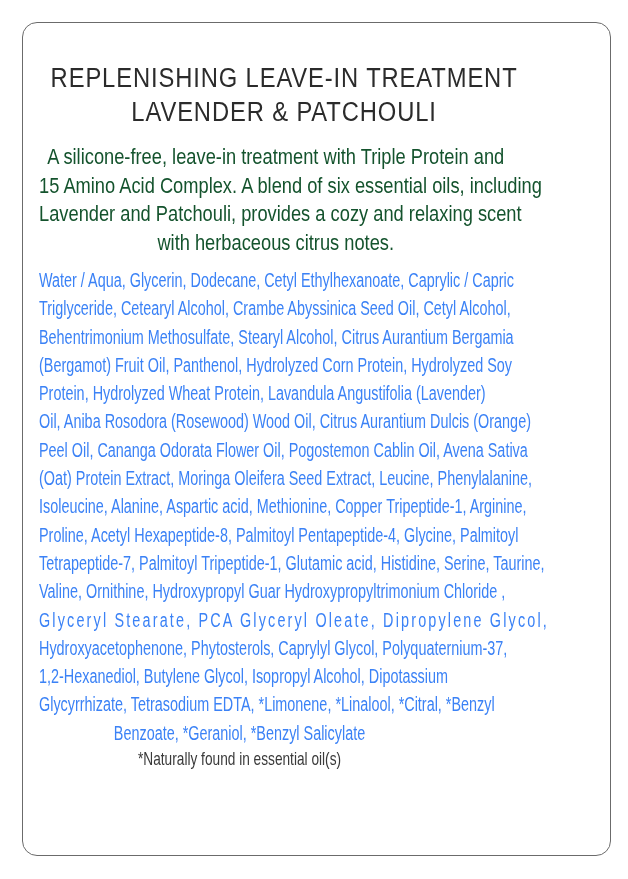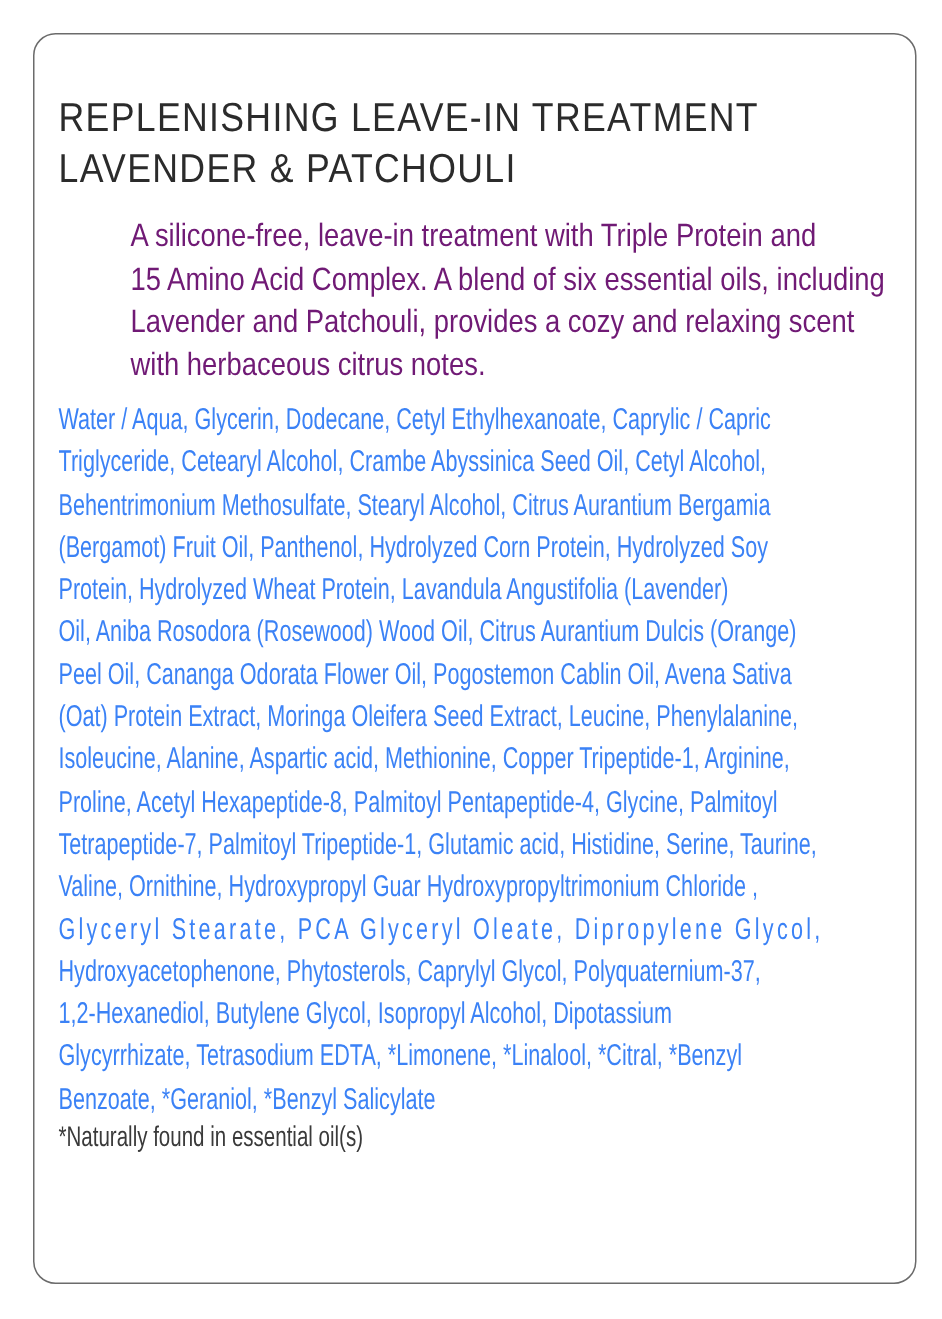--- a/index.html
+++ b/index.html
@@ -10,20 +10,21 @@
     height: 879px;
     font-family: "Liberation Sans", sans-serif;
     -webkit-font-smoothing: antialiased;
   }
   .page {
     position: relative;
     width: 628px;
     height: 879px;
     background: #ffffff;
     overflow: hidden;
+    text-align: center;
   }
   .label-card {
     position: absolute;
     left: 22px;
     top: 22px;
     width: 589px;
     height: 834px;
     box-sizing: border-box;
     border: 1.5px solid #6b6b6b;
     border-radius: 15px;
@@ -38,22 +39,21 @@
     font-size: 27px;
     line-height: 34px;
     letter-spacing: 1px;
     font-weight: 400;
     white-space: nowrap;
     transform: scaleX(0.88);
     transform-origin: 0 50%;
   }
   .desc-block {
     margin-top: 14px;
-    color: #701a75;
-    margin-left: 48px;
+    color: #14532d;
   }
   .desc-line {
     font-size: 21.5px;
     line-height: 28.5px;
     font-weight: 400;
     white-space: nowrap;
     transform: scaleX(0.85);
     transform-origin: 0 50%;
   }
   .ingredients-block {

